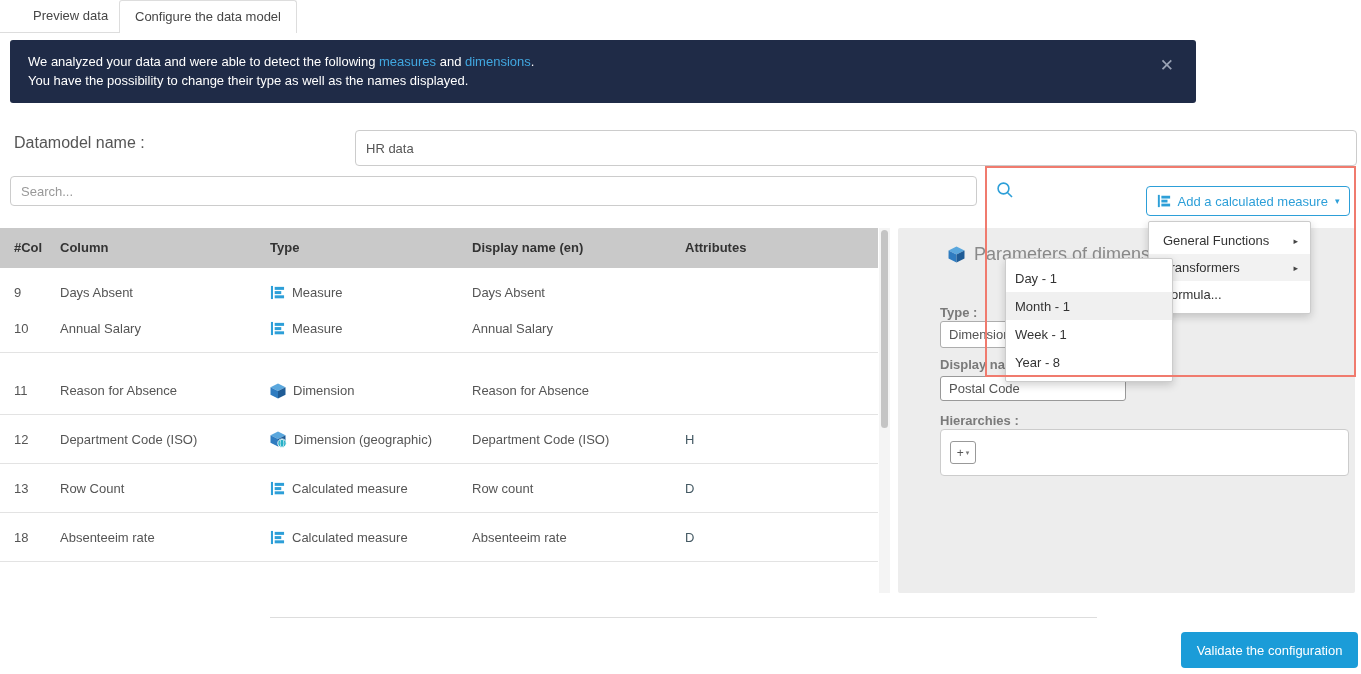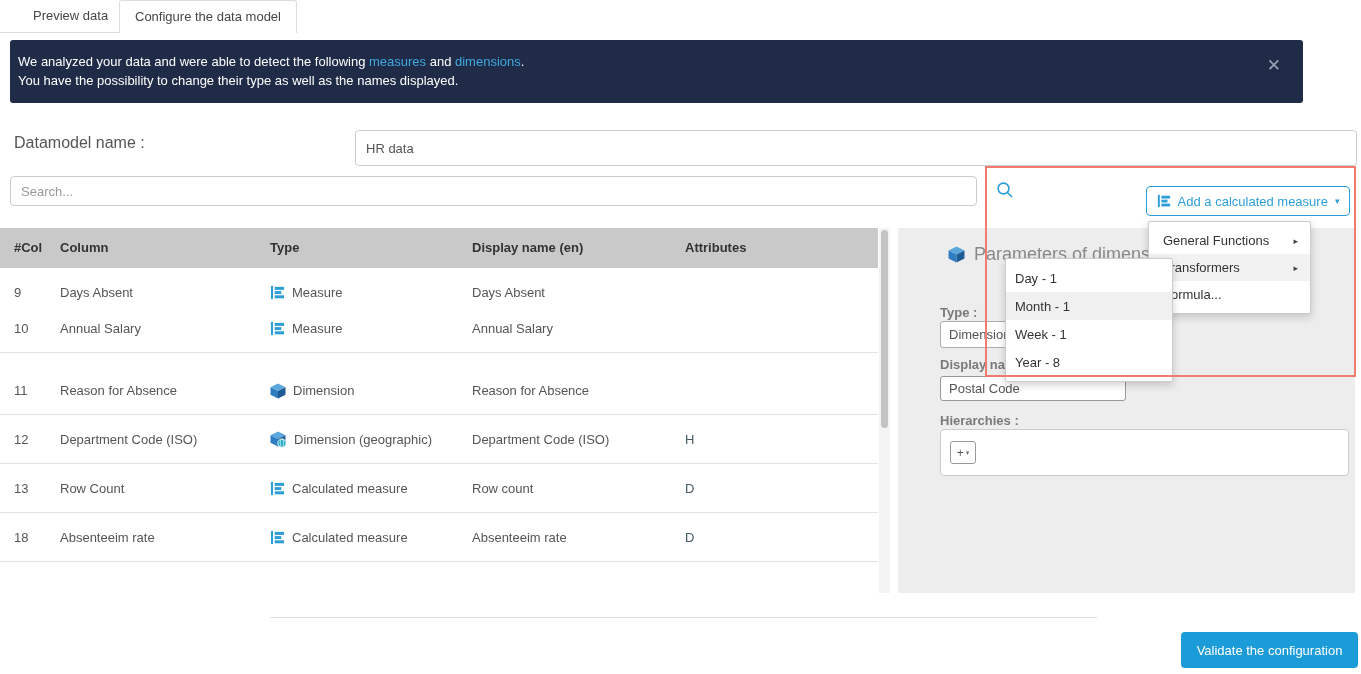--- a/index.html
+++ b/index.html
@@ -7,21 +7,21 @@
   body { font-family:"Liberation Sans", sans-serif; }
   #app { position:relative; width:1361px; height:674px; background:#fff; overflow:hidden; }
 
   
   .tab { position:absolute; top:0; height:33px; line-height:32px; padding:0 15px; font-size:13px; color:#464646; cursor:pointer; }
   .tab-preview { left:18px; }
   .tab-configure { left:119px; border:1px solid #ddd; border-bottom:none; border-radius:3px 3px 0 0; background:#fff; }
   .tabline { position:absolute; left:0; top:32px; width:119px; height:1px; background:#ddd; }
 
   
-  .banner { position:absolute; left:10px; top:40px; width:1293px; height:63px; background:#1f2b47; border-radius:3px; color:#fff; font-size:13px; padding:12px 8px; line-height:19px; }
+  .banner { position:absolute; left:10px; top:40px; width:1186px; height:63px; background:#1f2b47; border-radius:3px; color:#fff; font-size:13px; padding:12px 18px; line-height:19px; }
   .blink { color:#41a7e0; cursor:pointer; text-decoration:none; }
   .banner-close { position:absolute; right:22px; top:16px; font-size:17px; color:#9aa3b5; cursor:pointer; }
 
   
   .dm-label { position:absolute; left:14px; top:134px; font-size:16px; color:#555; }
   .dm-input { position:absolute; left:355px; top:130px; width:1002px; height:36px; border:1px solid #ccc; border-radius:4px; padding:0 10px; font-size:13px; color:#555; font-family:inherit; }
 
   
   .search-input { position:absolute; left:10px; top:176px; width:967px; height:30px; border:1px solid #ccc; border-radius:4px; padding:0 10px; font-size:13px; color:#555; font-family:inherit; }
   .search-input::placeholder { color:#999; }

